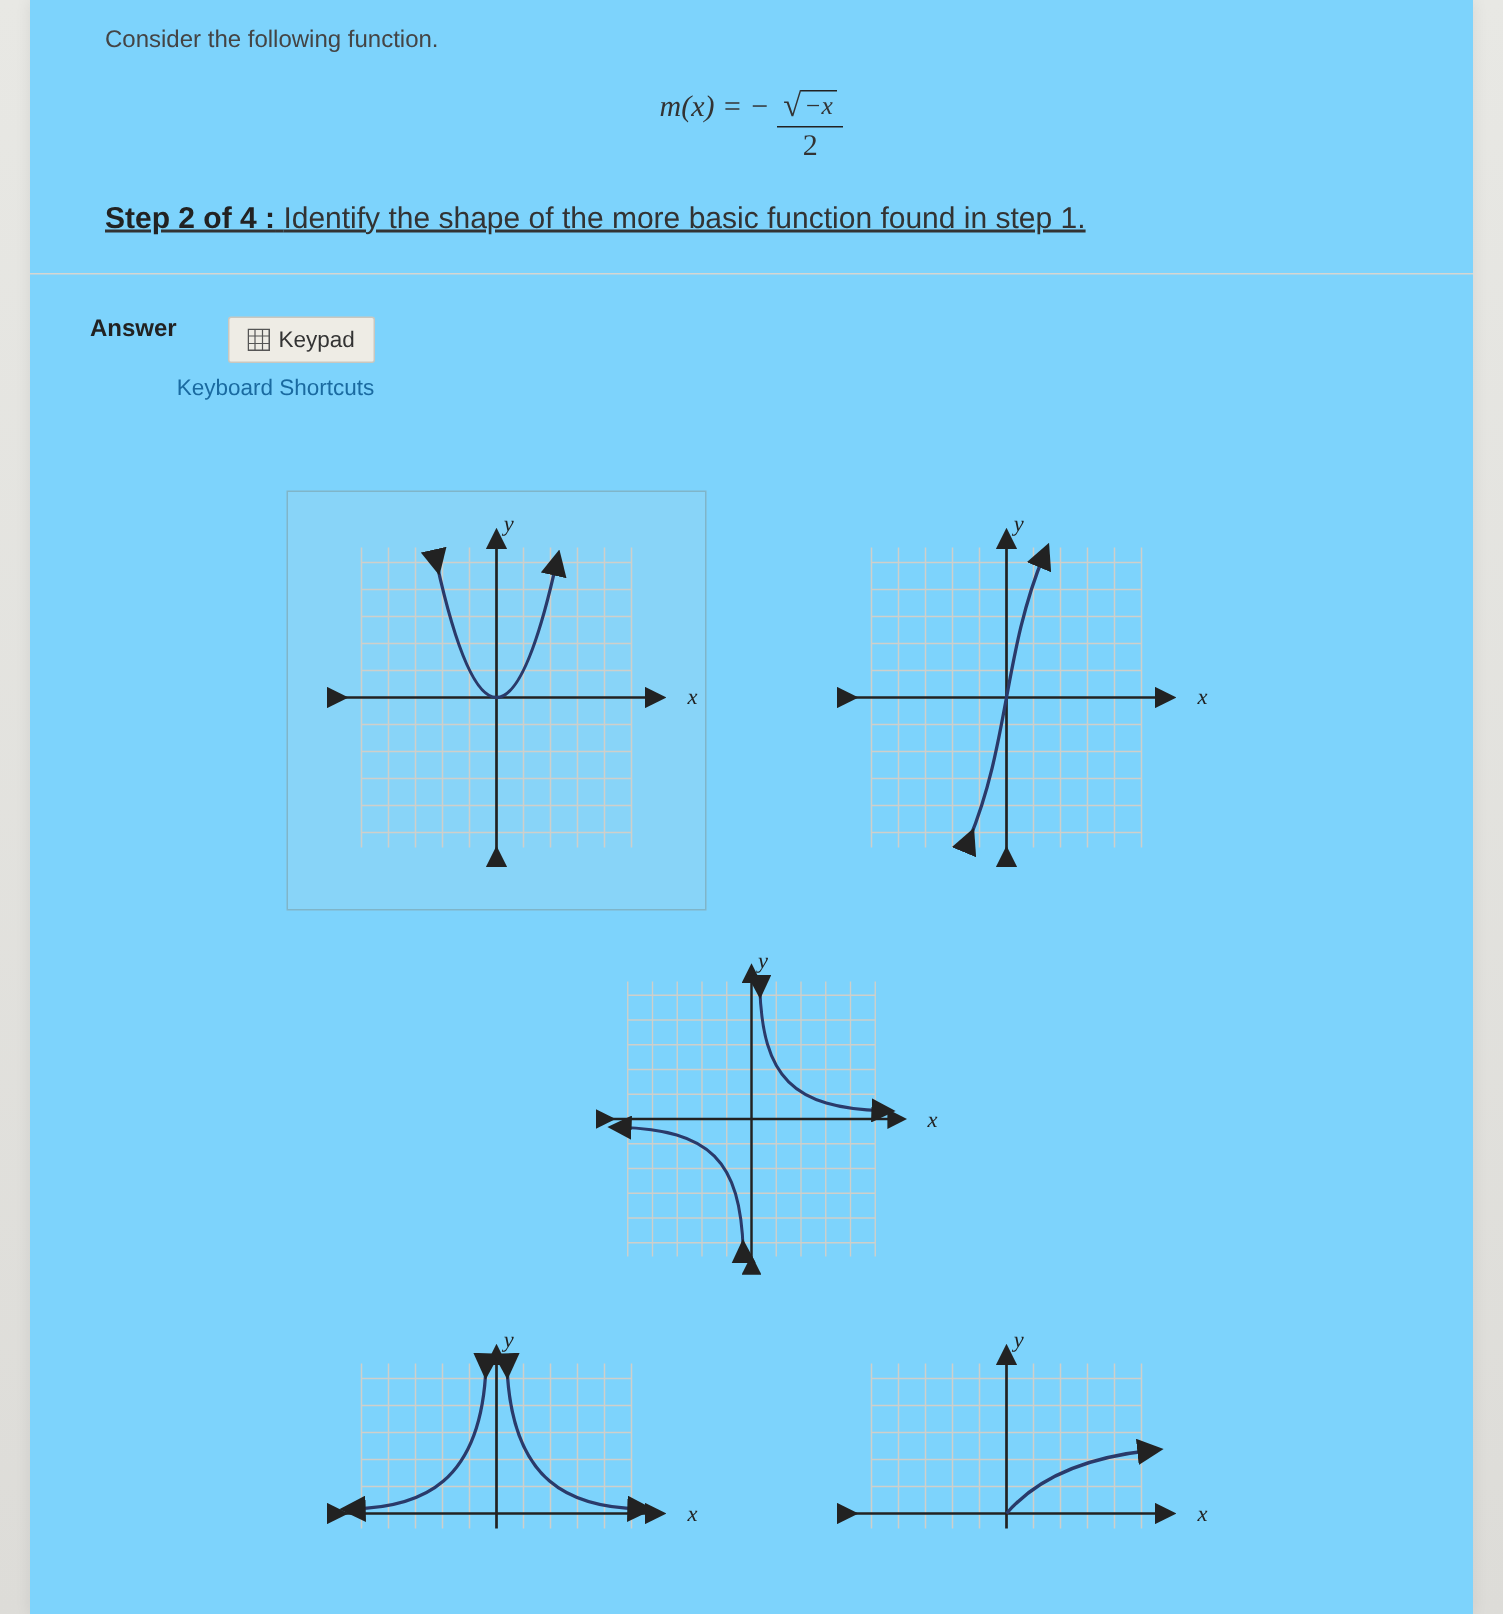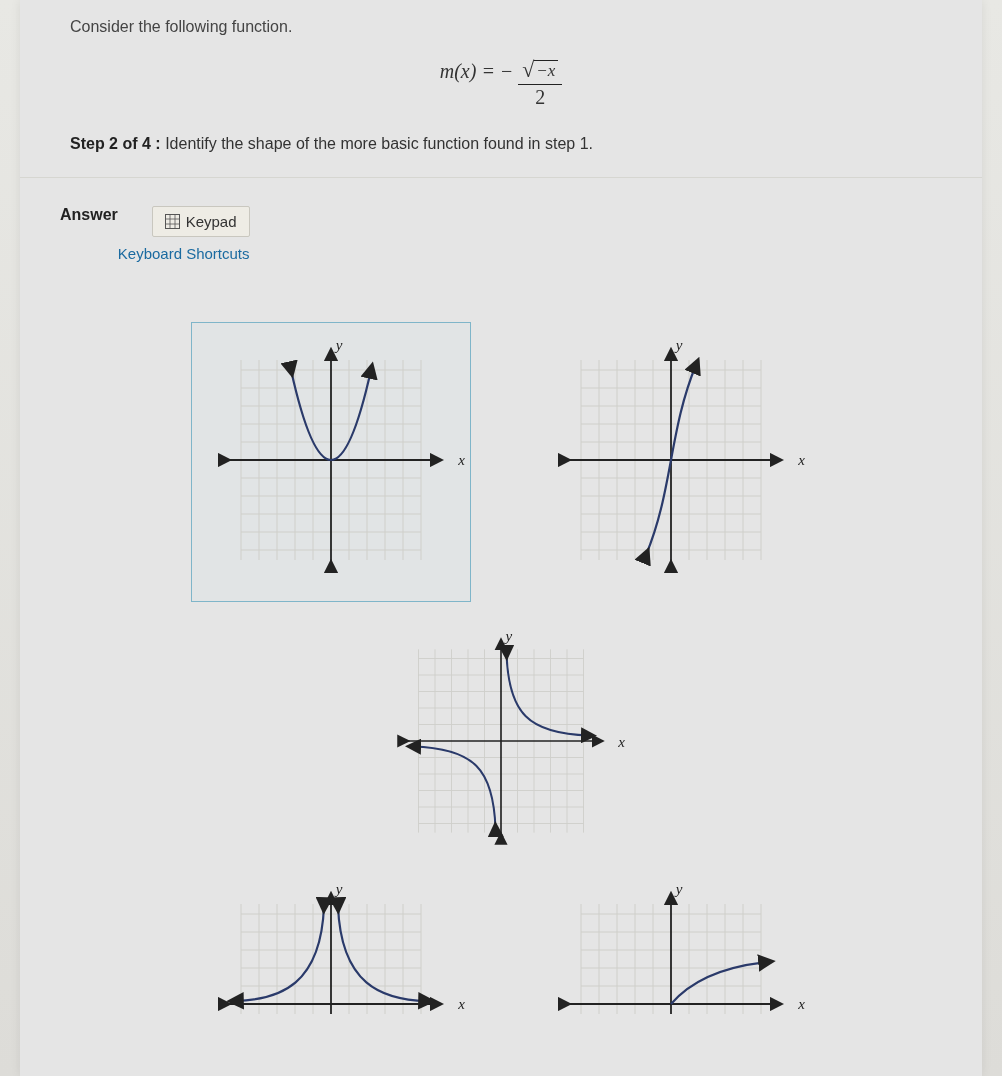--- a/index.html
+++ b/index.html
@@ -5,21 +5,21 @@
     * { box-sizing: border-box; margin: 0; padding: 0; }
     body {
       font-family: "Helvetica Neue", Arial, sans-serif;
       background: linear-gradient(180deg, #e8e8e4 0%, #dddcd8 100%);
       width: 1002px;
       height: 1076px;
       overflow: hidden;
       color: #333;
     }
     .page {
-      background: #e5e5e5;
+      background: #7dd3fc;
       margin: 0 20px;
       min-height: 100%;
       box-shadow: 0 0 10px rgba(0,0,0,0.08);
     }
     .question-block { padding: 18px 50px 24px 50px; }
     .prompt { font-size: 16px; color: #444; margin-bottom: 24px; }
     .equation {
       text-align: center;
       font-family: "Times New Roman", serif;
       font-size: 20px;
@@ -28,21 +28,21 @@
       align-items: flex-start;
       justify-content: center;
       gap: 6px;
     }
     .frac { display: inline-flex; flex-direction: column; align-items: center; vertical-align: middle; }
     .frac .num { border-bottom: 1.2px solid #222; padding: 0 4px 2px 4px; line-height: 1; }
     .frac .den { padding-top: 2px; line-height: 1; }
     .sqrt-wrap { position: relative; display: inline-flex; align-items: flex-start; }
     .sqrt-sym { font-size: 22px; position: relative; top: -1px; }
     .sqrt-body { border-top: 1.2px solid #222; padding: 1px 3px 0 2px; font-size: 17px; }
-    .step-line { font-size: 16px; color: #333; }
+    .step-line { font-size: 20px; color: #333; text-decoration: underline; }
     .step-line b { font-weight: 700; color: #222; }
     hr.divider { border: none; border-top: 1px solid #d6d6d1; margin: 0; }
     .answer-block { padding: 28px 40px 0 40px; position: relative; }
     .answer-row { display: flex; align-items: flex-start; }
     .answer-label { font-weight: 700; font-size: 16px; color: #222; }
     .right-tools { text-align: right; }
     .keypad-btn {
       display: inline-flex; align-items: center; gap: 6px;
       background: #eeece5; border: 1px solid #c9c7bf;
       padding: 6px 12px; font-size: 15px; color: #333;

